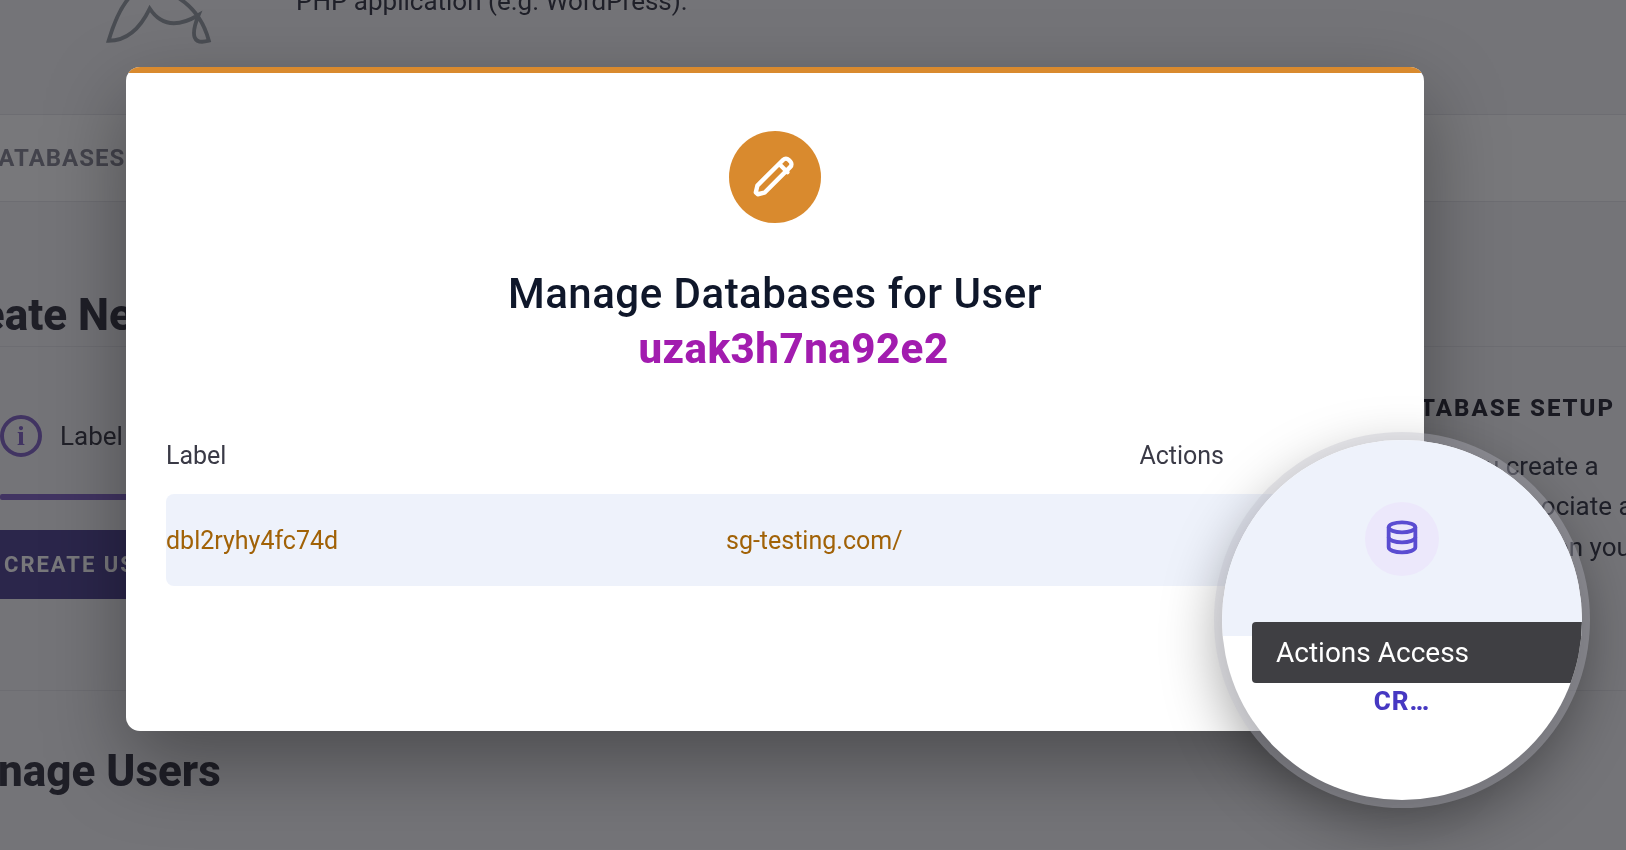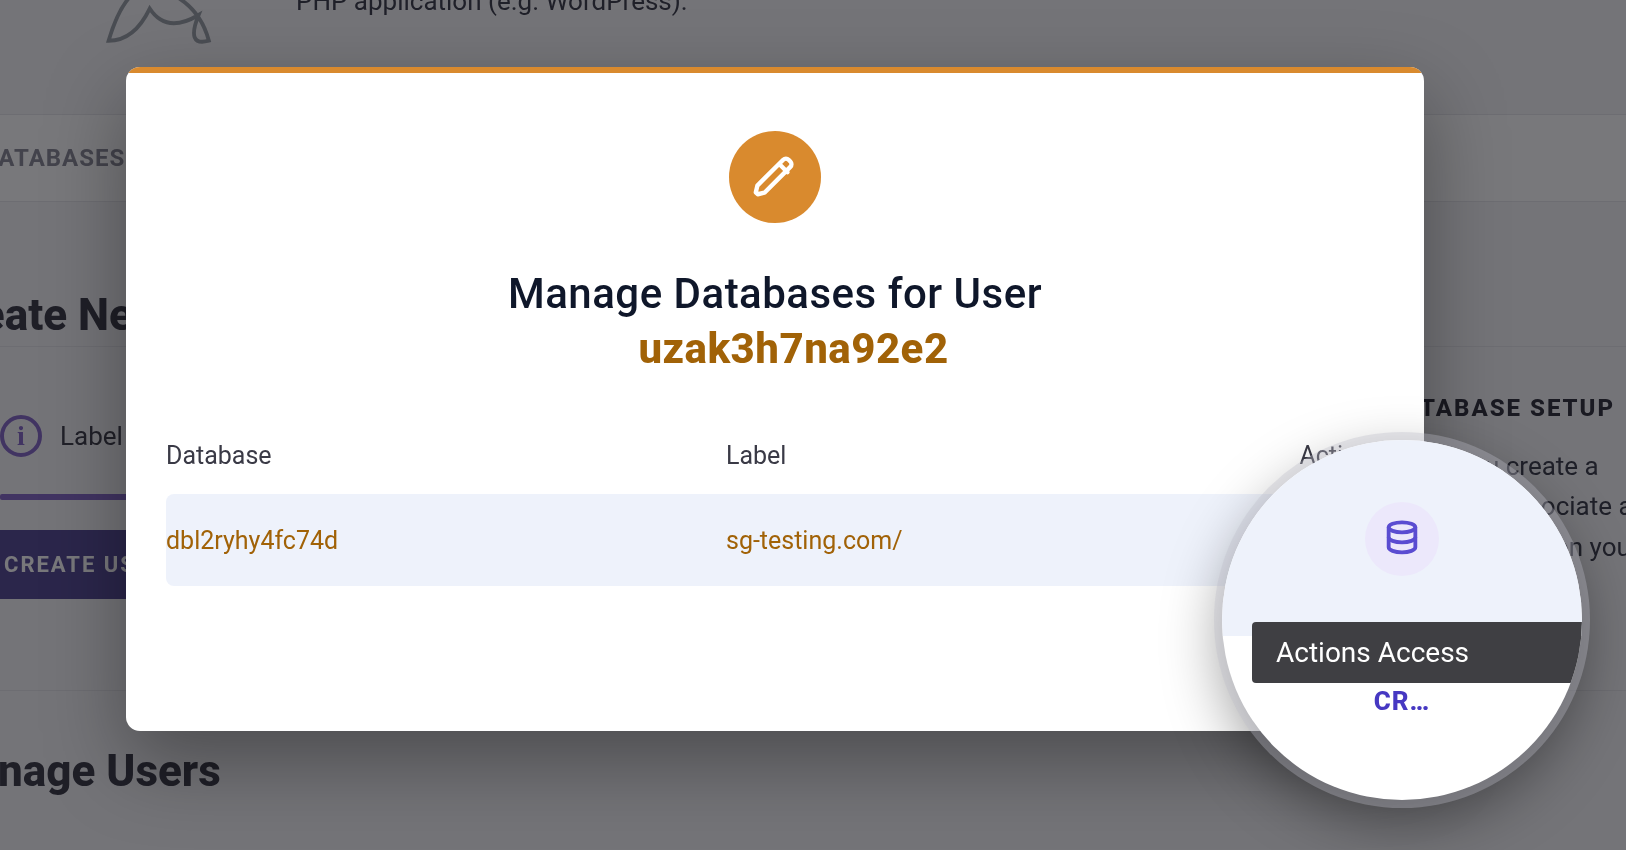--- a/index.html
+++ b/index.html
@@ -30,21 +30,21 @@
 
   
   .modal { position:absolute; left:126px; top:67px; width:1298px; height:664px; background:#fff; border-radius:14px; overflow:hidden; box-shadow:0 30px 80px rgba(0,0,0,.35); }
   .modal-topbar { position:absolute; top:0; left:0; right:0; height:6px; background:#d98a2e; border-radius:14px 14px 0 0; }
   .modal-inner { position:absolute; inset:0; padding-top:64px; }
 
   .modal-icon { width:92px; height:92px; border-radius:50%; background:#d98a2e; margin:0 auto; display:flex; align-items:center; justify-content:center; }
   .modal-icon svg { width:46px; height:46px; stroke:#fff; fill:none; stroke-width:2.3; stroke-linecap:round; stroke-linejoin:round; }
 
   .modal-title { text-align:center; font-size:42px; font-weight:500; color:#0f172a; margin-top:46px; letter-spacing:.5px; }
-  .modal-user { text-align:center; font-size:42px; font-weight:800; color:#a16207; margin-top:6px; letter-spacing:.5px;margin-left:37px; }
+  .modal-user { text-align:center; font-size:42px; font-weight:800; color:#a21caf; margin-top:6px; letter-spacing:.5px;margin-left:37px; }
 
   .db-table { margin:68px 40px 0 40px; }
   .db-head { display:grid; grid-template-columns:560px 1fr 160px; font-size:25px; color:#3a3a46; padding:0 0 24px 0; }
   .db-head .actions { text-align:right; }
   .db-row { display:grid; grid-template-columns:560px 1fr 160px; align-items:center; background:#eef2fb; border-radius:8px; height:92px; font-size:25px; color:#a16207; }
   .db-row > div { padding:0 0 0 0; }
   .db-row .actions { display:flex; justify-content:flex-end; align-items:center; padding-right:20px; }
 
   .action-btn { width:54px; height:54px; border-radius:50%; background:#ece8fb; display:flex; align-items:center; justify-content:center; cursor:pointer; }
   .action-btn svg { width:30px; height:30px; stroke:#5a4cd1; fill:none; stroke-width:2.2; }
@@ -96,21 +96,20 @@
       <svg viewBox="0 0 24 24">
           <path d="M3 21l3.5-.8L20 6.7a2 2 0 0 0 0-2.8l-.9-.9a2 2 0 0 0-2.8 0L2.8 16.5 2 20z"></path>
           <path d="M14.5 5.5l4 4"></path>
         </svg>
     </div>
     <div class="modal-title">Manage Databases for User</div>
     <div class="modal-user">uzak3h7na92e2</div>
 
     <div class="db-table">
       <div class="db-head">
-        <div>Database</div>
         <div>Label</div>
         <div class="actions">Actions</div>
       </div>
       <div class="db-row">
         <div>dbl2ryhy4fc74d</div>
         <div>sg-testing.com/</div>
         <div class="actions">
           <div class="action-btn">
             <svg viewBox="0 0 24 24">
               <ellipse cx="12" cy="5" rx="8" ry="3"></ellipse>

